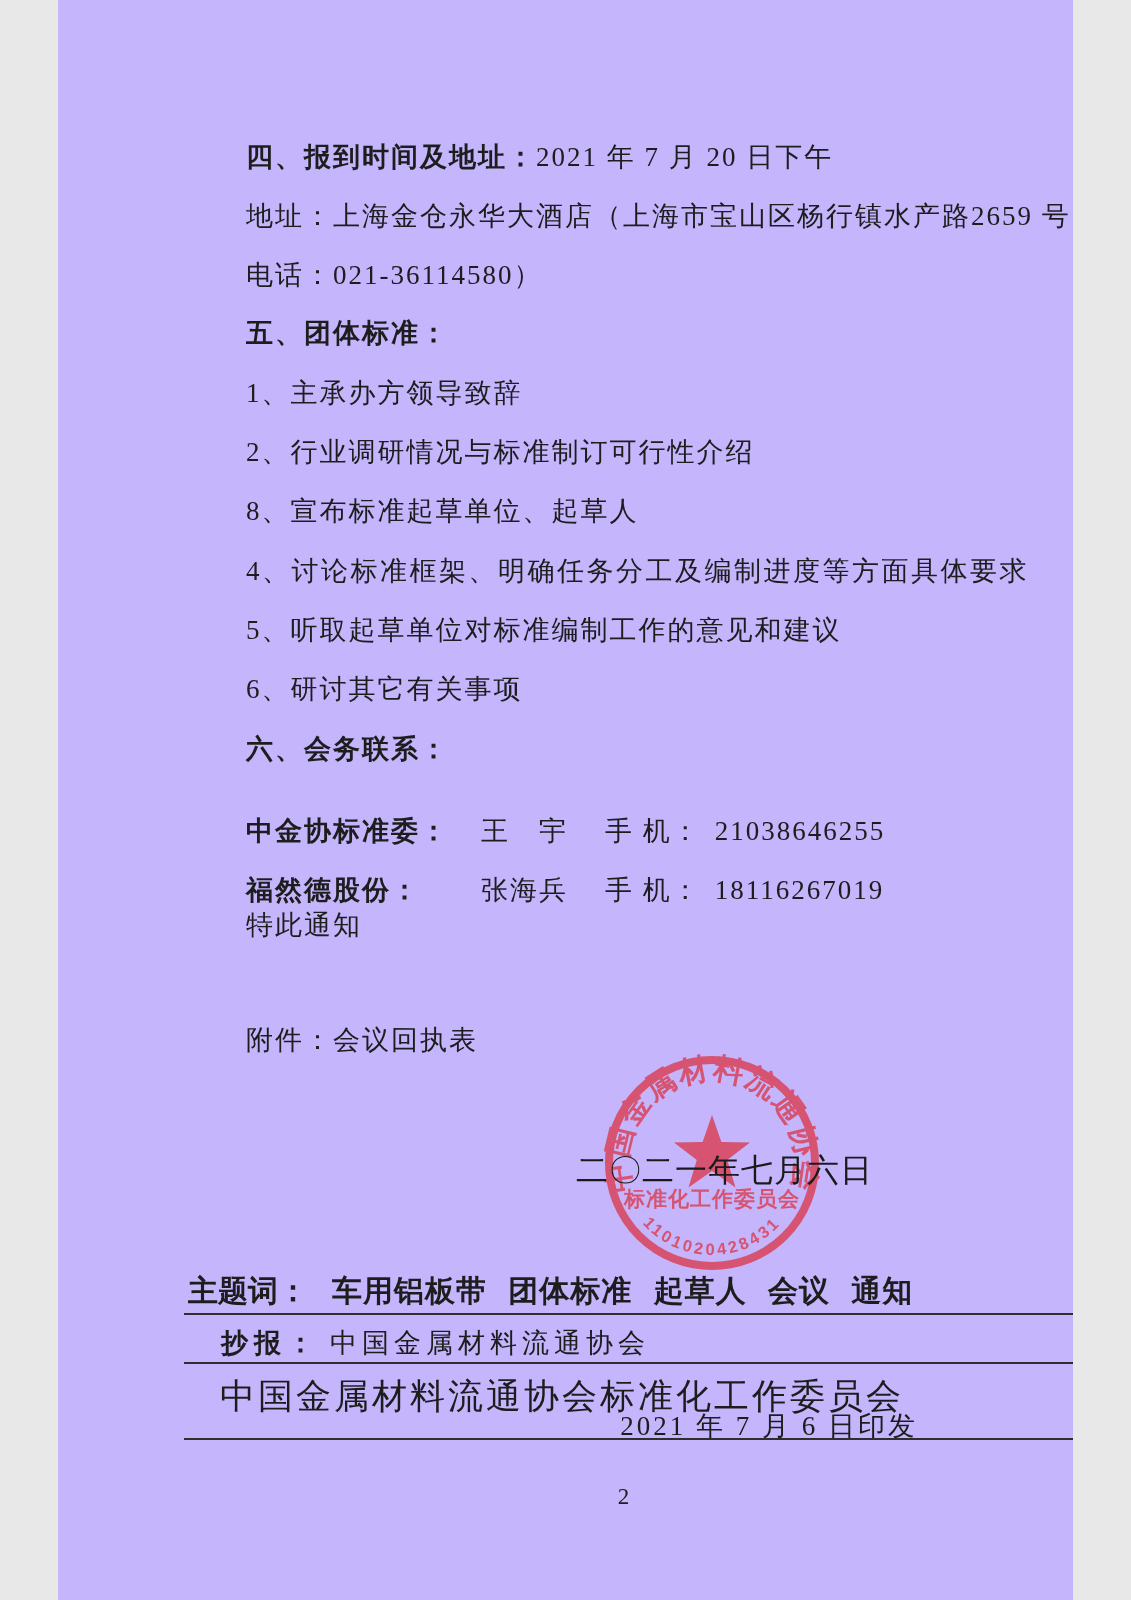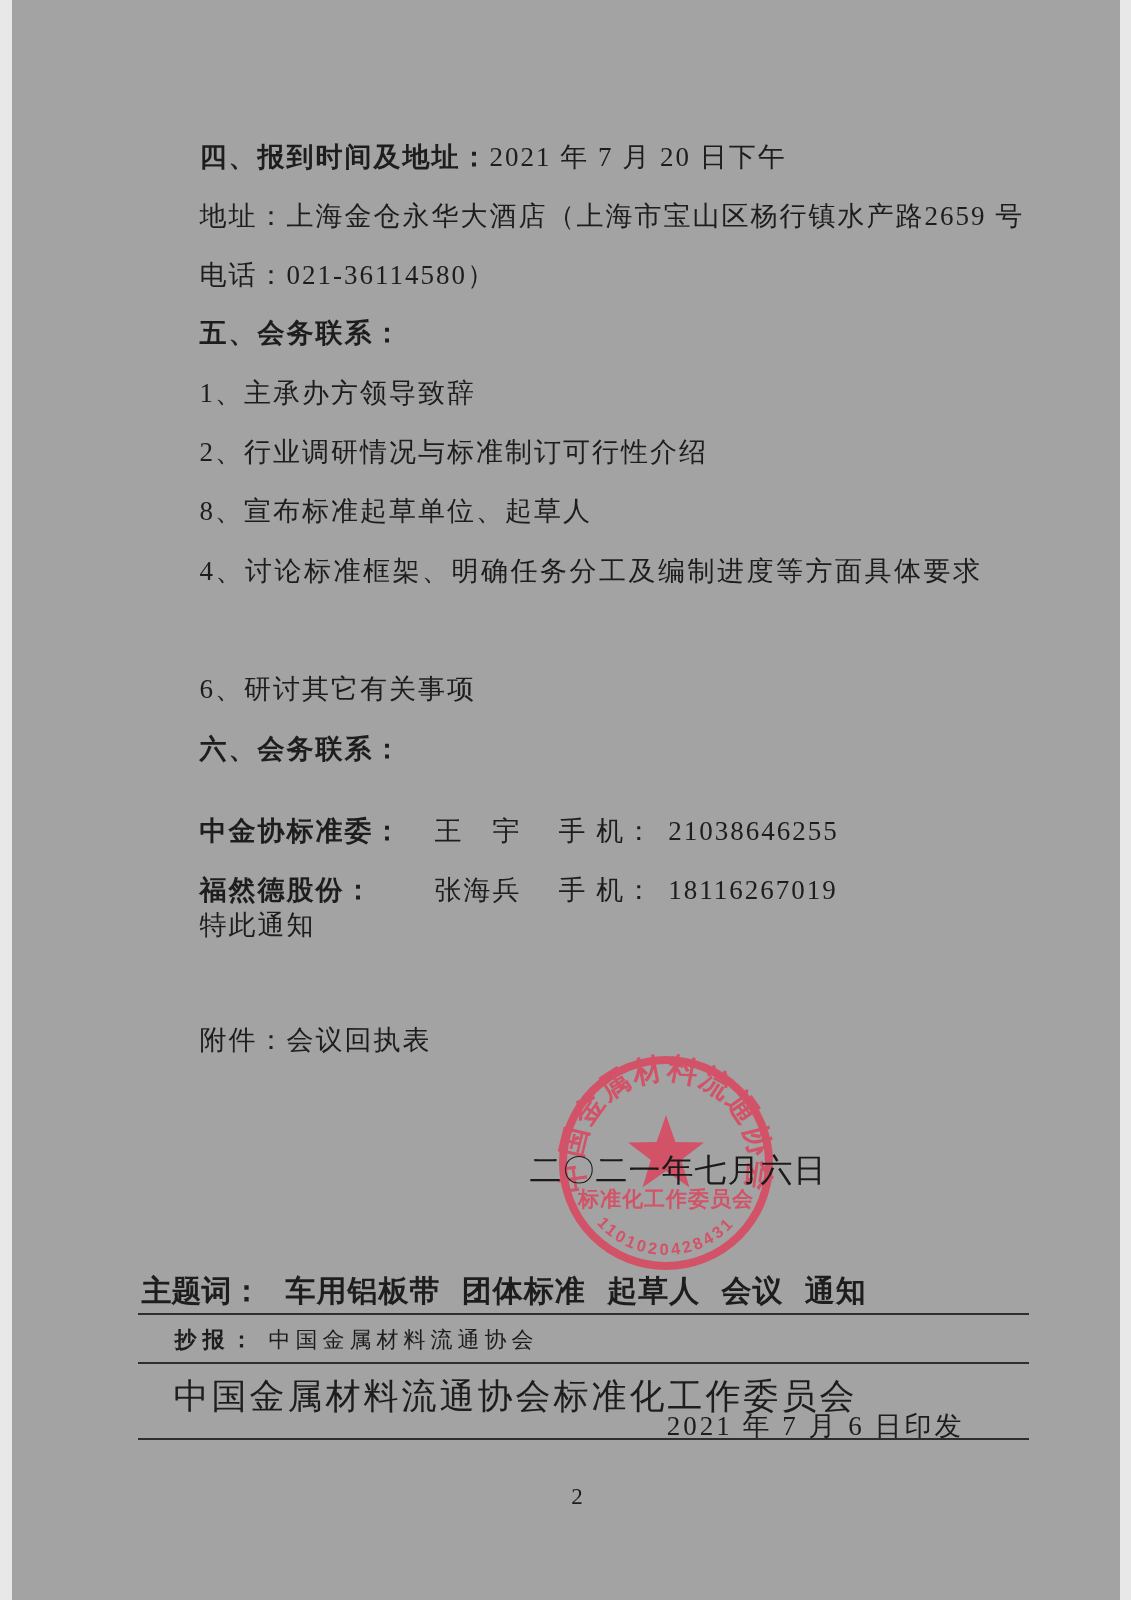--- a/index.html
+++ b/index.html
@@ -1,21 +1,21 @@
 <!DOCTYPE html>
 <html><head>
 <meta charset="utf-8">
 <style>
   html, body { margin: 0; padding: 0; background: #e8e8e8; }
   .page {
     position: relative;
-    width: 1108px;
+    width: 1015px;
     height: 1600px;
     margin: 0 auto;
-    background: #a3a3a3;
+    background: #c4b5fd;
     overflow: hidden;
     font-family: "Liberation Serif", "DejaVu Serif", serif;
     color: #1d1d1d;
   }
   .line {
     position: absolute;
     left: 188px;
     font-size: 27px;
     letter-spacing: 2px;
     white-space: nowrap;
@@ -53,43 +53,44 @@
     opacity: 0.9;
   }
   .subject-line {
     position: absolute;
     left: 130px;
     top: 1271px;
     font-size: 30px;
     white-space: nowrap;
   }
   .subject-keywords { margin-left: 24px; word-spacing: 12px; letter-spacing: 1px; font-weight: bold; text-align: center; }
-  .cc-line { position: absolute; left: 163px; top: 1325px; font-size: 22px; white-space: nowrap; }
+  .cc-line { position: absolute; left: 163px; top: 1325px; font-size: 27px; white-space: nowrap; }
   .cc-label { font-weight: bold; letter-spacing: 6px; }
   .cc-value { letter-spacing: 5px; margin-left: 10px; }
   .issuer-line { position: absolute; left: 162px; top: 1373px; font-size: 35px; letter-spacing: 3px; white-space: nowrap; }
   .printdate-line { position: absolute; right: 155px; top: 1408px; font-size: 27px; letter-spacing: 3px; white-space: nowrap; }
   .page-number { position: absolute; left: 0; top: 1484px; width: 1131px; text-align: center; font-size: 23px; }
 </style>
 </head>
 <body>
 
 <div class="page">
 
   <div class="line" style="top:141px">
     <span class="b">四、报到时间及地址：</span><span>2021 年 7 月 20 日下午</span>
   </div>
   <div class="line" style="top:200px">地址：上海金仓永华大酒店（上海市宝山区杨行镇水产路2659 号</div>
   <div class="line" style="top:259px">电话：021-36114580）</div>
 
-  <div class="line b" style="top:317px">五、会务联系：</div>
+  <div class="line b" style="top:317px">五、团体标准：</div>
   <div class="line" style="top:377px">1、主承办方领导致辞</div>
   <div class="line" style="top:436px">2、行业调研情况与标准制订可行性介绍</div>
   <div class="line" style="top:495px">8、宣布标准起草单位、起草人</div>
   <div class="line" style="top:555px; letter-spacing:2.5px">4、讨论标准框架、明确任务分工及编制进度等方面具体要求</div>
+  <div class="line" style="top:614px">5、听取起草单位对标准编制工作的意见和建议</div>
   <div class="line" style="top:673px">6、研讨其它有关事项</div>
 
   <div class="line b" style="top:733px">六、会务联系：</div>
 
   <div class="line" style="top:791px">
     <span class="org-label">中金协标准委：</span><span class="name-cell">王　宇</span><span class="phone-label">手 机：</span><span>21038646255</span>
   </div>
   <div class="line" style="top:850px">
     <span class="org-label">福然德股份：</span><span class="name-cell">张海兵</span><span class="phone-label">手 机：</span><span>18116267019</span>
   </div>

